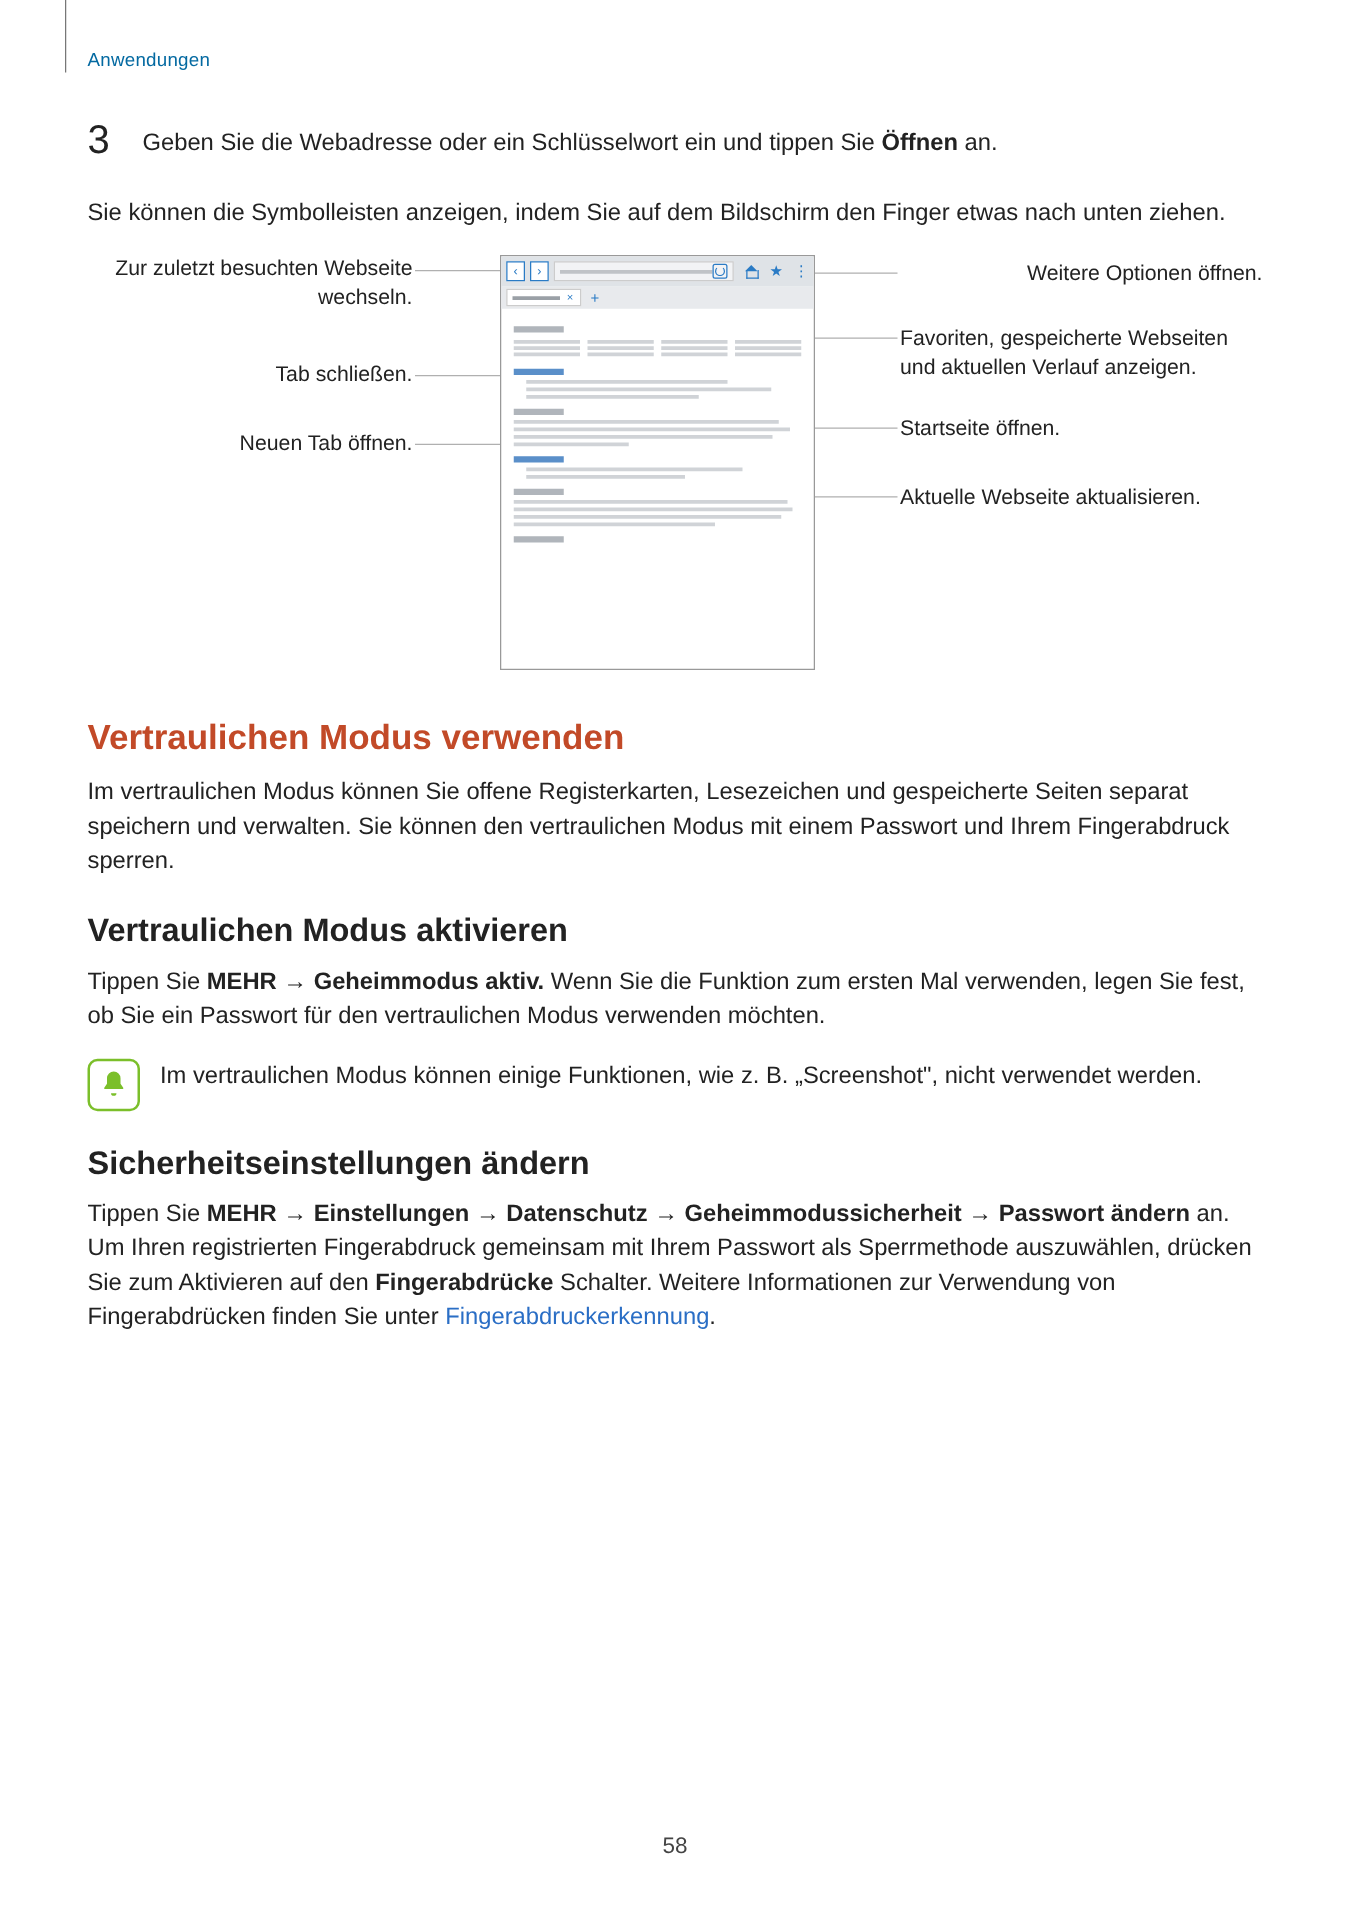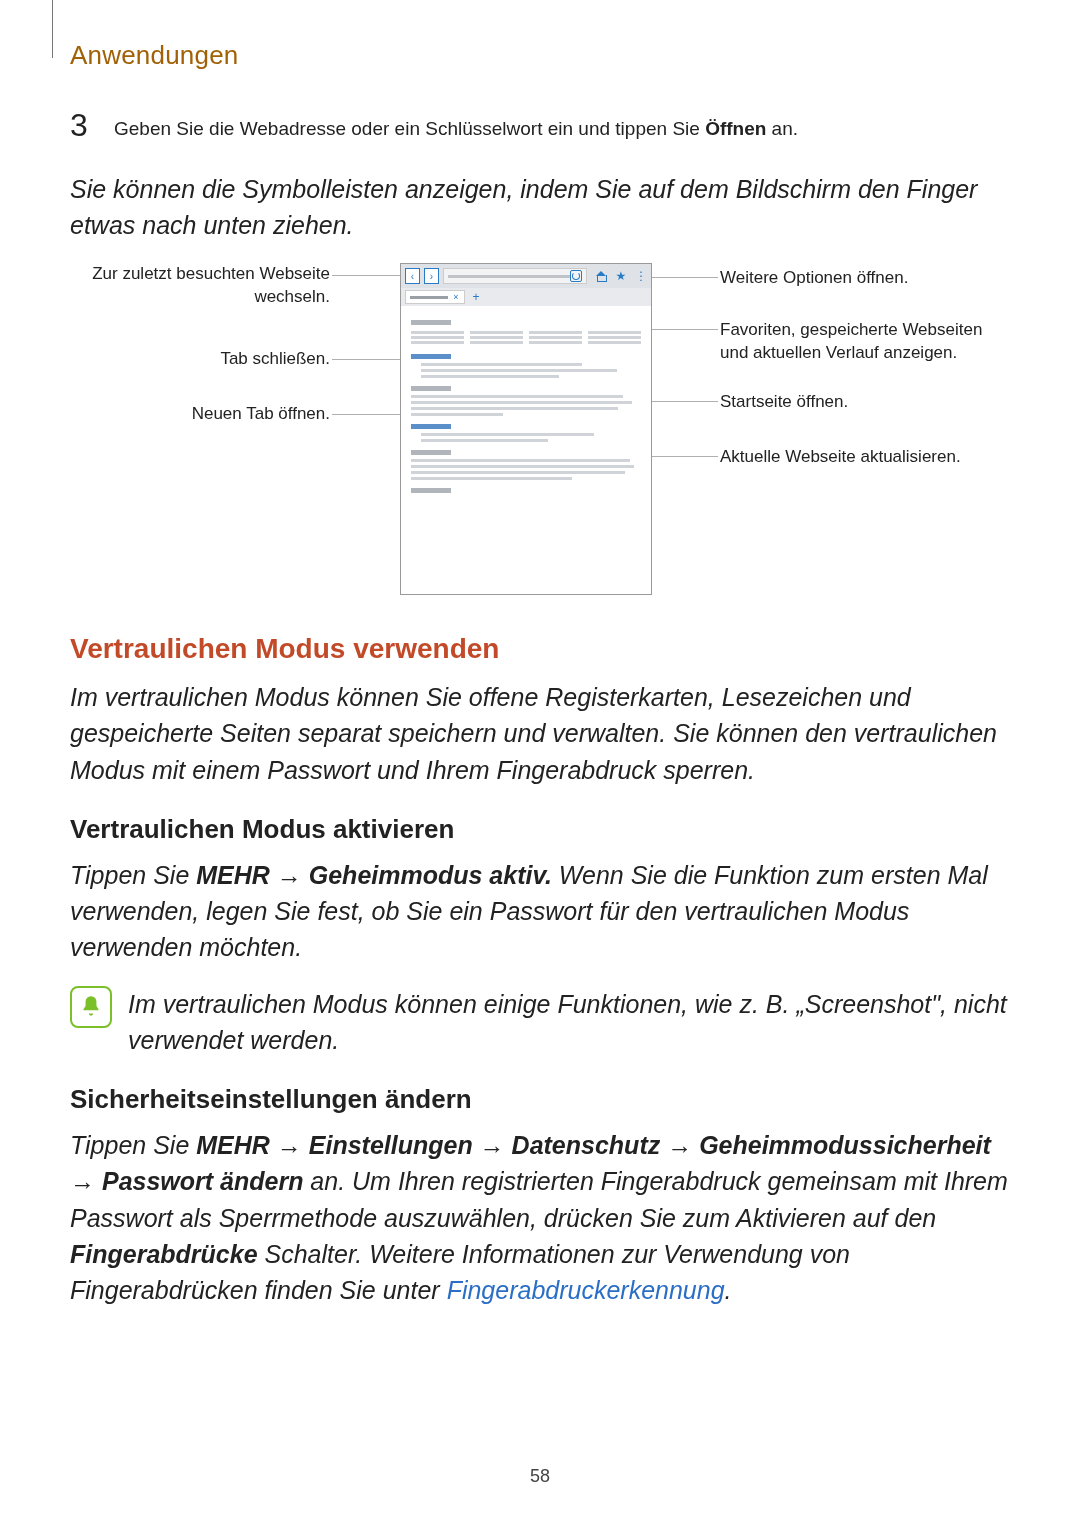--- a/index.html
+++ b/index.html
@@ -18,22 +18,22 @@
   }
   .crop-line {
     position: absolute;
     left: 52px;
     top: 0;
     width: 1px;
     height: 58px;
     background: #777;
   }
   .section-header {
-    color: #a16207;
-    font-size: 26px;
+    color: #0369a1;
+    font-size: 15px;
     letter-spacing: 0.2px;
     margin: 0 0 38px 0;
   }
   .step-row {
     display: flex;
     align-items: flex-start;
     gap: 18px;
     margin-bottom: 28px;
   }
   .step-number {
@@ -42,24 +42,23 @@
     line-height: 1;
     color: #222;
     min-width: 26px;
   }
   .step-text {
     font-size: 19px;
     line-height: 1.45;
     padding-top: 6px;
   }
   .body-text {
-    font-size: 25px;
+    font-size: 19px;
     line-height: 1.45;
     margin: 0 0 20px 0;
-    font-style: italic;
   }
   b { font-weight: 700; }
   
   .diagram {
     position: relative;
     width: 940px;
     height: 340px;
     margin: 10px auto 30px auto;
   }
   .left-labels, .right-labels {
@@ -307,21 +306,21 @@
       <div class="connector" style="top:12px; left:262px; width:68px;"></div>
 
       <div class="label-item" style="top:85px;">Tab schließen.</div>
       <div class="connector" style="top:96px; left:262px; width:68px;"></div>
 
       <div class="label-item" style="top:140px;">Neuen Tab öffnen.</div>
       <div class="connector" style="top:151px; left:262px; width:68px;"></div>
     </div>
 
     <div class="right-labels">
-      <div class="label-item" style="top:4px;">Weitere Optionen öffnen.</div>
+      <div class="label-item" style="top:4px;text-align:right;">Weitere Optionen öffnen.</div>
       <div class="connector" style="top:14px; left:-70px; width:68px;"></div>
 
       <div class="label-item" style="top:56px;">Favoriten, gespeicherte Webseiten und aktuellen Verlauf anzeigen.</div>
       <div class="connector" style="top:66px; left:-70px; width:68px;"></div>
 
       <div class="label-item" style="top:128px;">Startseite öffnen.</div>
       <div class="connector" style="top:138px; left:-70px; width:68px;"></div>
 
       <div class="label-item" style="top:183px;">Aktuelle Webseite aktualisieren.</div>
       <div class="connector" style="top:193px; left:-70px; width:68px;"></div>

